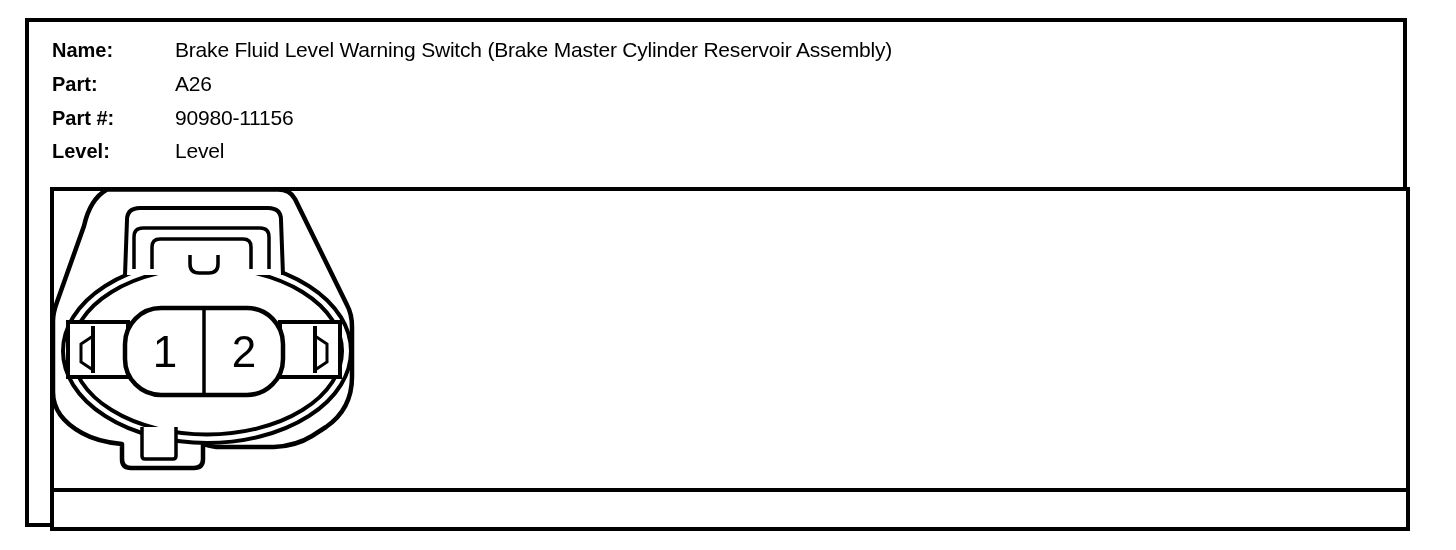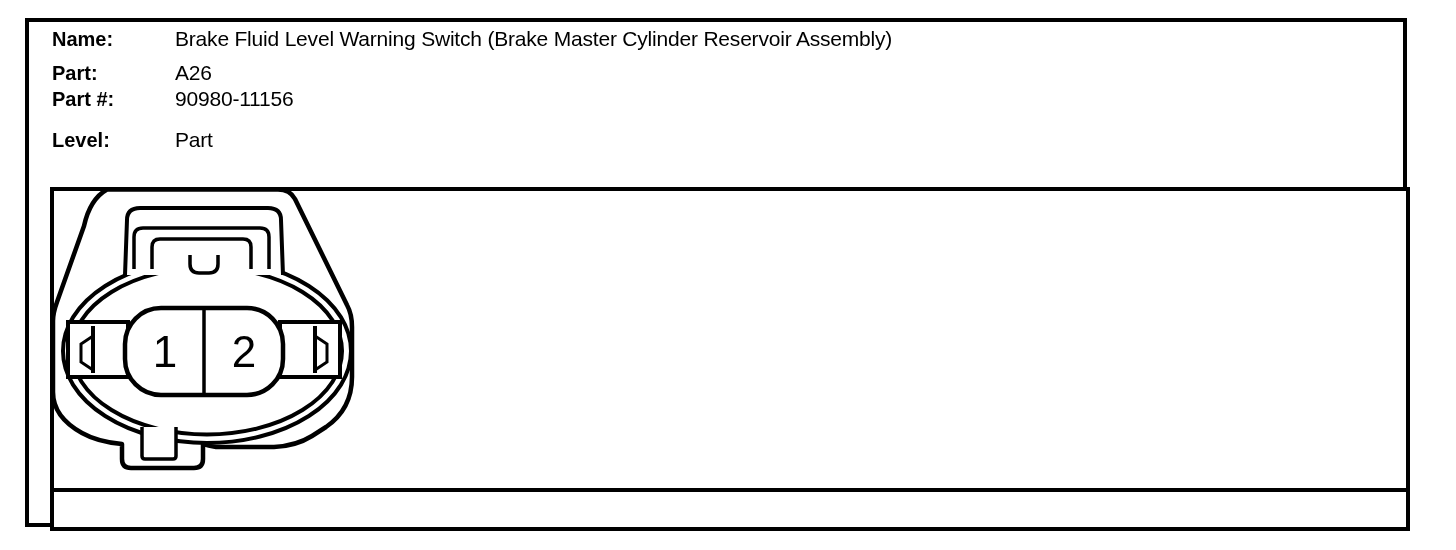--- a/index.html
+++ b/index.html
@@ -6,21 +6,21 @@
   body{
     width:1456px;height:550px;position:relative;overflow:hidden;
     font-family:"Liberation Sans", sans-serif;color:#000;
   }
   .outer-frame{
     position:absolute;left:25px;top:18px;width:1382px;height:509px;
     border:4px solid #000;box-sizing:border-box;background:#fff;
   }
   .meta-row{
     position:absolute;left:52px;white-space:nowrap;
-    font-size:21px;line-height:23px;
+    font-size:21px;line-height:30px;margin-top:8px;
   }
   .meta-label{
     display:inline-block;width:123px;font-weight:bold;font-size:20px;
     vertical-align:baseline;
   }
   .meta-value{letter-spacing:-0.2px;}
   .diagram-frame{
     position:absolute;left:50px;top:187px;width:1360px;height:344px;
     border:4px solid #000;box-sizing:border-box;background:#fff;
   }
@@ -39,25 +39,25 @@
 
 <div class="outer-frame"></div>
 
 <div>
   <div class="meta-row" style="top:27px">
     <span class="meta-label">Name:</span><span class="meta-value">Brake Fluid Level Warning Switch (Brake Master Cylinder Reservoir Assembly)</span>
   </div>
   <div class="meta-row" style="top:61px">
     <span class="meta-label">Part:</span><span class="meta-value">A26</span>
   </div>
-  <div class="meta-row" style="top:87px">
+  <div class="meta-row" style="top:95px">
     <span class="meta-label">Part #:</span><span class="meta-value">90980-11156</span>
   </div>
   <div class="meta-row" style="top:128px">
-    <span class="meta-label">Level:</span><span class="meta-value">Part</span>
+    <span class="meta-label">Level:</span><span class="meta-value">Level</span>
   </div>
 </div>
 
 <div class="diagram-frame">
   <div class="bottom-divider"></div>
 </div>
 
 <svg class="connector-svg" viewBox="0 0 308 296">
 
   <path d="M 57,2.5 L 228,2.5 Q 240,2.5 245,12 L 297,118 Q 302,127 302,140

